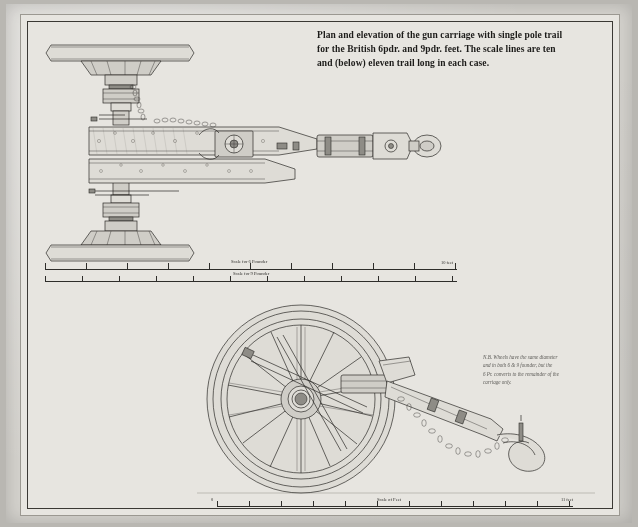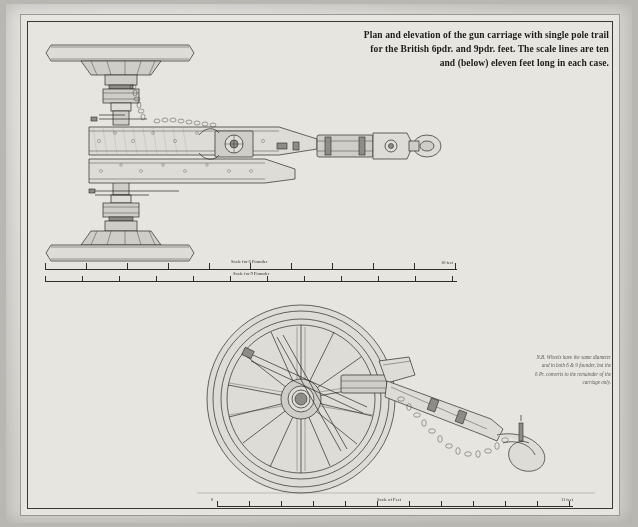--- a/index.html
+++ b/index.html
@@ -34,21 +34,20 @@
   }
   .paper {
     position: absolute;
     left: 14px;
     top: 10px;
     width: 598px;
     height: 500px;
     background: #e7e5e0;
     border: 1px solid #9b9891;
     overflow: hidden;
-    text-align: right;
   }
   .inner-frame {
     position: absolute;
     left: 6px;
     top: 6px;
     right: 6px;
     bottom: 6px;
     border: 1px solid #3a3834;
   }
   
@@ -138,21 +137,21 @@
 <body>
 
 <div id="page">
   <div class="plate">
     <div class="paper">
       <div class="inner-frame"></div>
 
       <div class="caption">
         <div>Plan and elevation of the gun carriage with single pole trail</div>
         <div>for the British 6pdr. and 9pdr. feet. The scale lines are ten</div>
-        <div>and (below) eleven feet long in each case.</div>
+        <div>and (below) eleven trail long in each case.</div>
       </div>
 
       <svg style="position:absolute; left:8px; top:8px;" width="420" height="240" viewBox="0 0 420 240">
 
         <g>
 
           <path class="dw-fill-l" d="M22,38 L160,38 L165,30 L160,22 L22,22 L17,30 Z"></path>
           <path class="dw-thin" d="M22,24 L160,24 M22,36 L160,36"></path>
 
           <path class="dw-fill-m" d="M52,38 L132,38 L122,52 L62,52 Z"></path>

